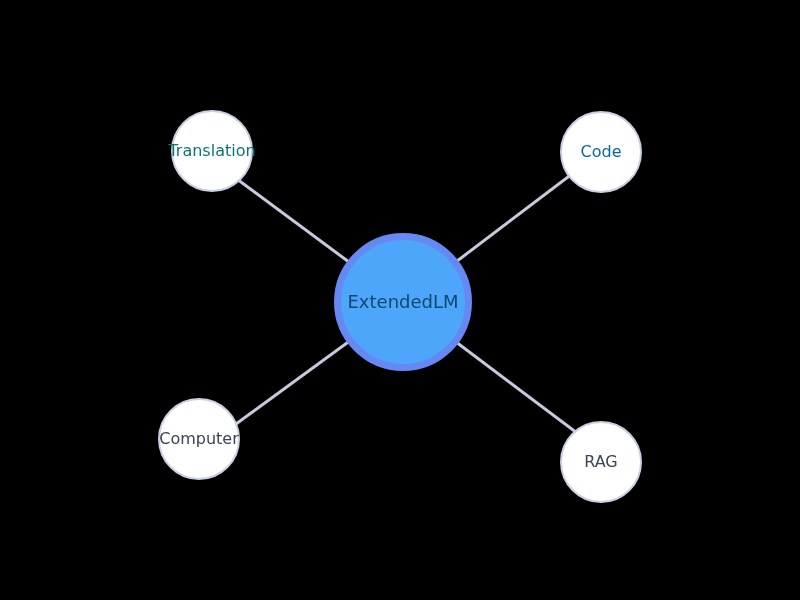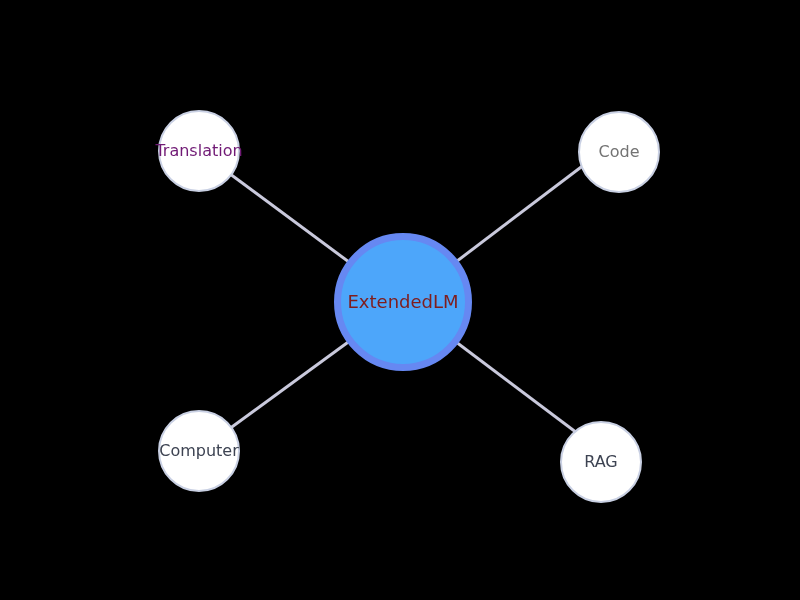--- a/index.html
+++ b/index.html
@@ -47,33 +47,33 @@
 
 <div class="stage" style="background: rgb(0, 0, 0);">
 
   <svg class="edges-svg" id="edges">
       <line x1="403" y1="302" x2="199" y2="151" stroke="#c9c9dc" stroke-width="3"></line>
       <line x1="403" y1="302" x2="601" y2="152" stroke="#c9c9dc" stroke-width="3"></line>
       <line x1="403" y1="302" x2="199" y2="451" stroke="#c9c9dc" stroke-width="3"></line>
       <line x1="403" y1="302" x2="601" y2="451" stroke="#c9c9dc" stroke-width="3"></line>
     </svg>
 
-  <div class="node center" style="left: 334px; top: 233px; width: 138px; height: 138px; background: rgb(77, 166, 250); border: 7px solid rgb(102, 136, 242); color: #7f1d1d;">
+  <div class="node center" style="left: 334px; top: 233px; width: 138px; height: 138px; background: rgb(77, 166, 250); border: 7px solid rgb(102, 136, 242); color: #0c4a6e;">
     <span class="label">ExtendedLM</span>
   </div>
 
-  <div class="node sat" style="left: 158px; top: 110px; width: 82px; height: 82px; background: rgb(255, 255, 255); border: 2px solid rgb(201, 208, 227); color: #701a75;">
+  <div class="node sat" style="left: 171px; top: 110px; width: 82px; height: 82px; background: rgb(255, 255, 255); border: 2px solid rgb(201, 208, 227); color: #0f766e;">
     <span class="label">Translation</span>
   </div>
 
-  <div class="node sat" style="left: 578px; top: 111px; width: 82px; height: 82px; background: rgb(255, 255, 255); border: 2px solid rgb(201, 208, 227); color: #737373; align-items: center;">
+  <div class="node sat" style="left: 560px; top: 111px; width: 82px; height: 82px; background: rgb(255, 255, 255); border: 2px solid rgb(201, 208, 227); color: #0369a1; align-items: center;">
     <span class="label">Code</span>
   </div>
 
-  <div class="node sat" style="left: 158px; top: 410px; width: 82px; height: 82px; background: rgb(255, 255, 255); border: 2px solid rgb(201, 208, 227); color: rgb(61, 67, 82);">
+  <div class="node sat" style="left: 158px; top: 398px; width: 82px; height: 82px; background: rgb(255, 255, 255); border: 2px solid rgb(201, 208, 227); color: rgb(61, 67, 82);">
     <span class="label">Computer</span>
   </div>
 
   <div class="node sat" style="left: 560px; top: 421px; width: 82px; height: 82px; background: rgb(255, 255, 255); border: 2px solid rgb(201, 208, 227); color: rgb(61, 67, 82);">
     <span class="label">RAG</span>
   </div>
 
 </div>
 
 </body></html>

